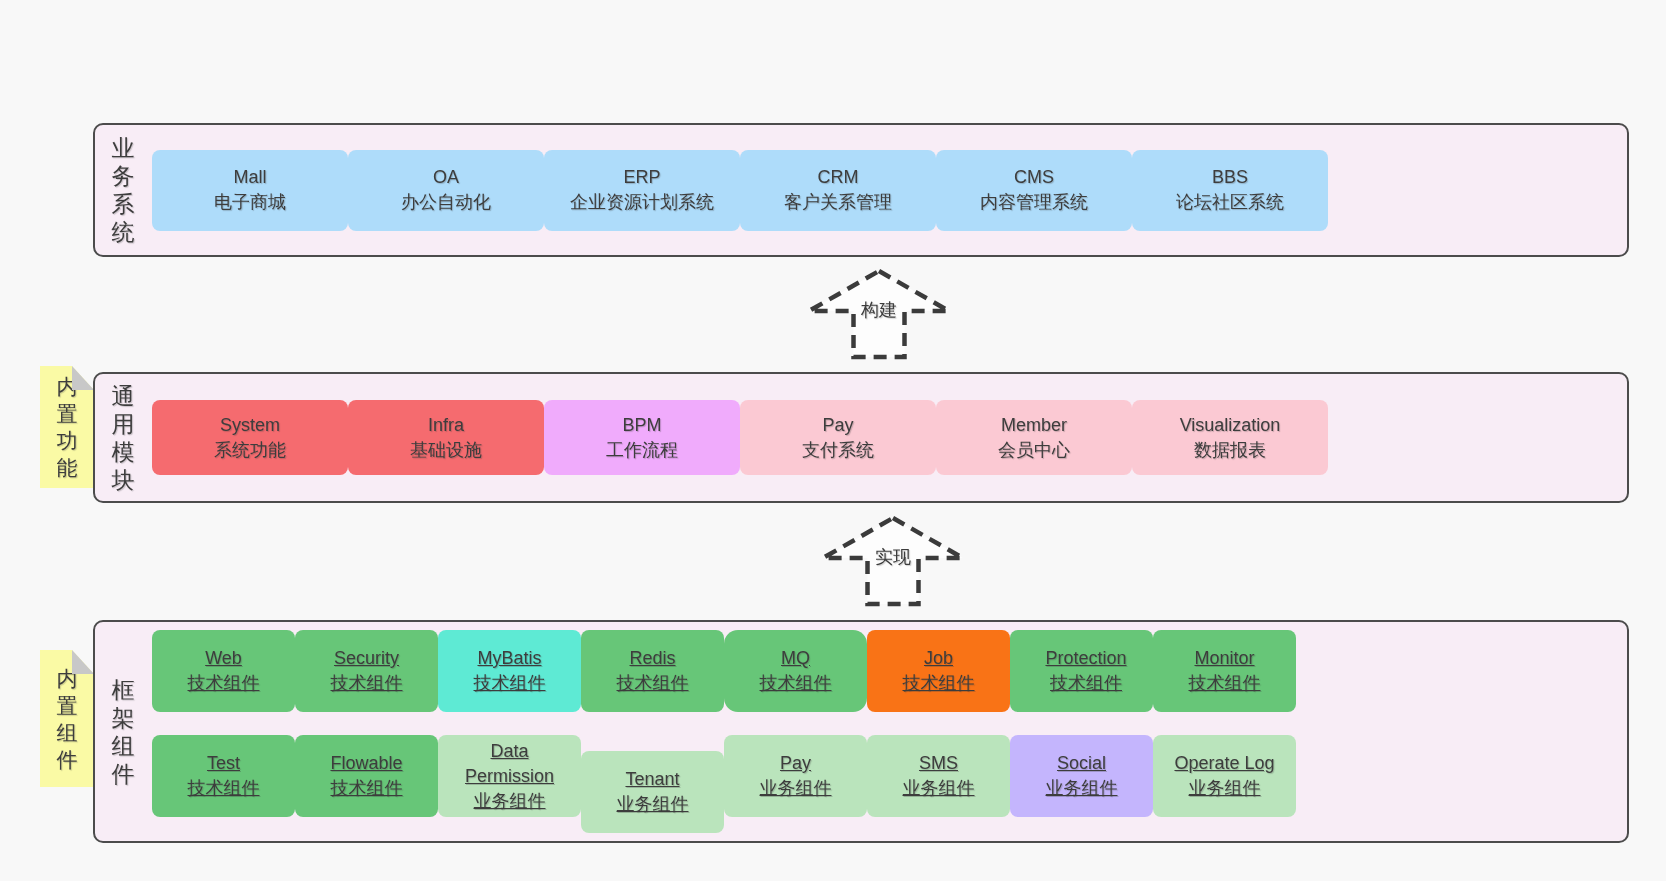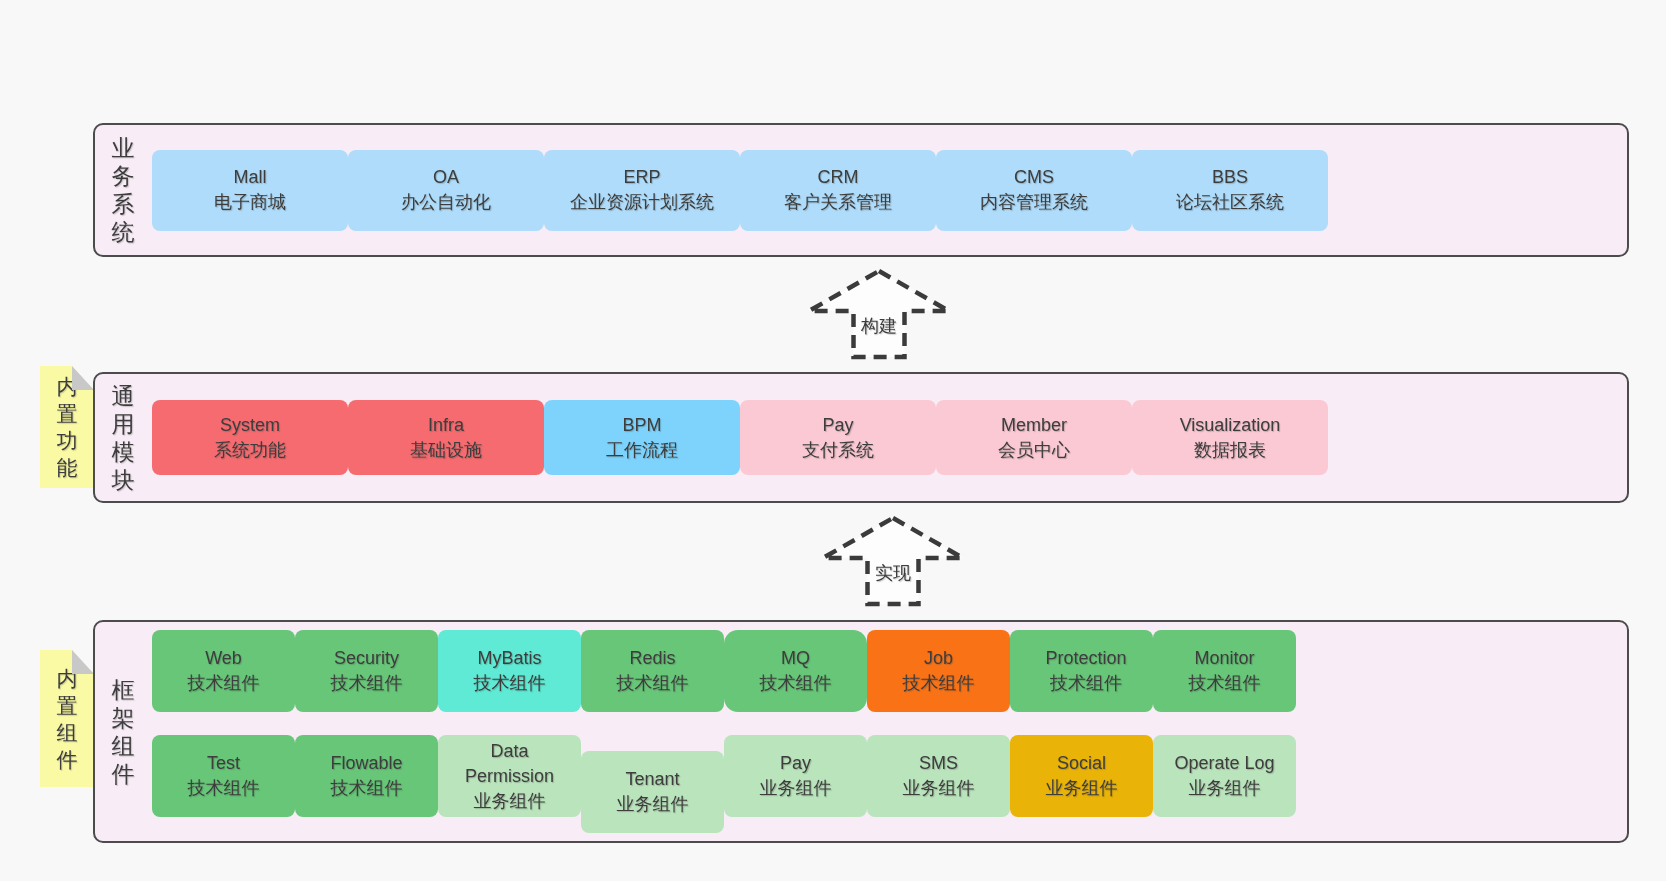--- a/index.html
+++ b/index.html
@@ -21,21 +21,21 @@
     width:30px;margin-left:13px;display:flex;align-items:center;justify-content:center;
     font-size:23px;line-height:28px;text-align:center;
     word-break:break-all;white-space:normal;
     text-shadow:1px 1px 1px rgba(60,60,60,0.25);
   }
   .panel-label span{display:block;width:25px;}
   .rows-wrap{
     flex:1;display:flex;flex-direction:column;justify-content:center;
     gap:23px;padding:0 17px 0 14px;
   }
-  .panel-bot .rows-wrap{padding-right:105px;}
+  .panel-bot .rows-wrap{padding-right:105px;text-decoration:underline;}
   .row{display:flex;}
   .box{
     box-sizing:border-box;border-radius:8px;
     display:flex;flex-direction:column;align-items:center;justify-content:center;
     text-align:center;font-size:18px;line-height:25px;padding:2px 6px;
     text-shadow:1px 1px 1px rgba(60,60,60,0.28);
   }
   .panel-top .box{width:196px;height:81px;}
   .panel-mid .box{width:196px;height:75px;}
   .panel-bot .box{width:143px;height:82px;}
@@ -53,21 +53,21 @@
     position:absolute;left:72px;width:22px;height:24px;background:#c8c8c8;z-index:1;
     clip-path:polygon(0 0, 100% 100%, 0 100%);
   }
   .fold-mid{top:366px;}
   .fold-bot{top:650px;}
   .arrow{position:absolute;width:146px;height:92px;z-index:1;}
   .arrow-1{left:806px;top:268px;}
   .arrow-2{left:820px;top:515px;}
   .arrow svg{position:absolute;left:0;top:0;width:146px;height:92px;overflow:visible;}
   .arrow-label{
-    position:absolute;left:50%;top:46px;transform:translateX(-50%);
+    position:absolute;left:50%;top:30px;transform:translateX(-50%);
     font-size:18px;color:#3c3c3c;background:#fdfdfd;padding:0 2px;white-space:nowrap;
     text-shadow:1px 1px 1px rgba(60,60,60,0.25);
   }
 </style>
 </head>
 <body>
 
 <div class="canvas">
 
   <div class="note note-mid">
@@ -128,21 +128,21 @@
     <div class="rows-wrap">
         <div class="row">
           <div class="box" style="background: rgb(245, 107, 111);">
             <div>System</div>
             <div>系统功能</div>
           </div>
           <div class="box" style="background: rgb(245, 107, 111);">
             <div>Infra</div>
             <div>基础设施</div>
           </div>
-          <div class="box" style="background: #7dd3fc;">
+          <div class="box" style="background: #f0abfc;">
             <div>BPM</div>
             <div>工作流程</div>
           </div>
           <div class="box" style="background: rgb(251, 201, 211);">
             <div>Pay</div>
             <div>支付系统</div>
           </div>
           <div class="box" style="background: rgb(251, 201, 211);">
             <div>Member</div>
             <div>会员中心</div>
@@ -219,21 +219,21 @@
             <div>业务组件</div>
           </div>
           <div class="box" style="background: rgb(186, 228, 188);">
             <div>Pay</div>
             <div>业务组件</div>
           </div>
           <div class="box" style="background: rgb(186, 228, 188);">
             <div>SMS</div>
             <div>业务组件</div>
           </div>
-          <div class="box" style="background: #eab308;">
+          <div class="box" style="background: #c4b5fd;">
             <div>Social</div>
             <div>业务组件</div>
           </div>
           <div class="box" style="background: rgb(186, 228, 188);">
             <div>Operate Log</div>
             <div>业务组件</div>
           </div>
         </div>
       </div>
   </section>

